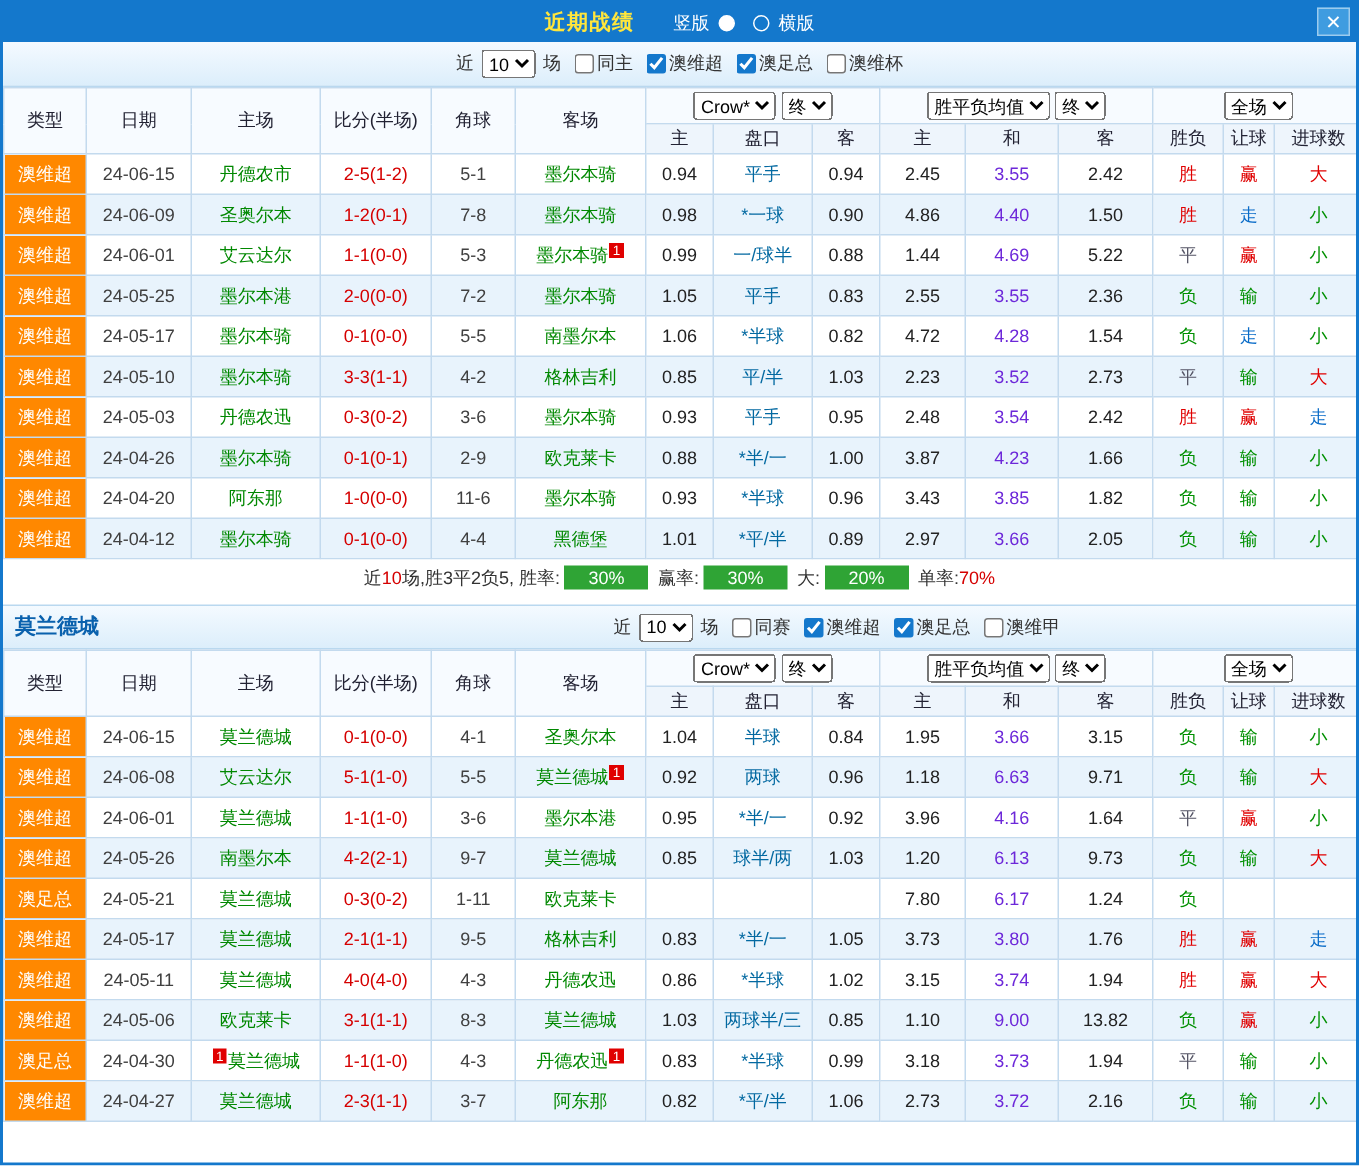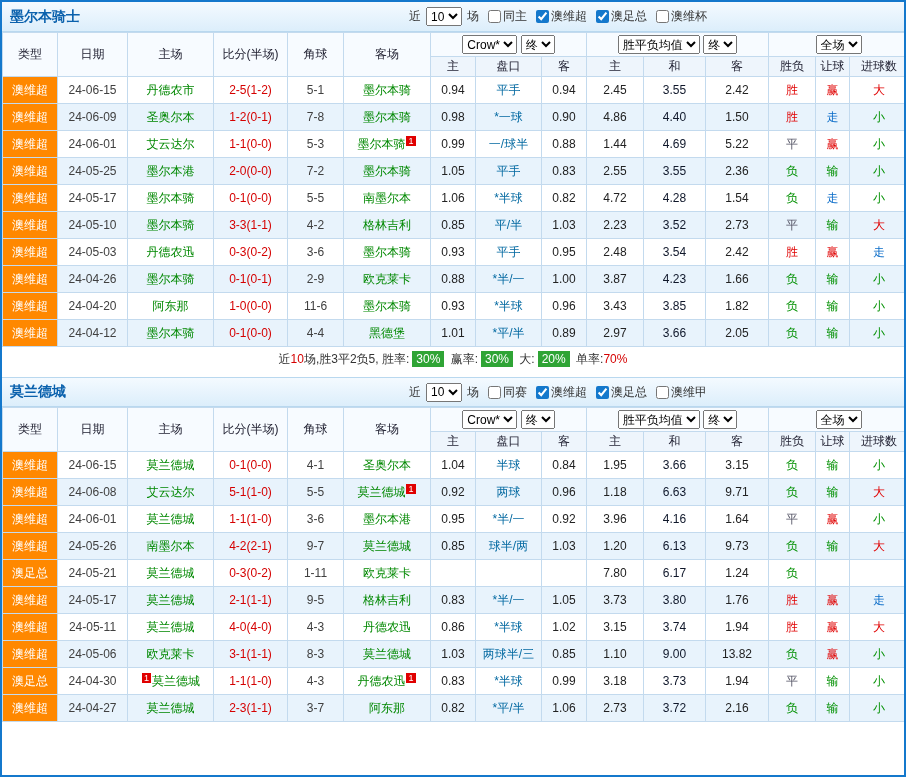--- a/index.html
+++ b/index.html
@@ -31,42 +31,49 @@
   .controls-row select{font-size:12px;height:19px;max-width:95%}
   .sub-row th{background:#eef5fc;height:20px}
   tbody td{height:27px;color:#333}
   tbody tr.alt td{background:#e8f3fc}
   .type-cell,tbody tr.alt .type-cell{background:#ff8800;color:#fff}
   .date-cell,.corner-cell{color:#404040}
   .team-cell{color:#008800;cursor:pointer}
   .score-cell{color:#d50000}
   .handicap-cell{color:#0369a1}
   .odds-cell{color:#222}
-  .draw-cell{color:#0f172a}
+  .draw-cell{color:#6d28d9}
   .t-red{color:#e00000}
   .t-green{color:#009000}
   .t-blue{color:#0a6cc8}
   .t-draw{color:#556}
   .redcard{background:#e00000;color:#fff;font-size:9px;line-height:10px;padding:0 2px;margin:0 1px;vertical-align:4px}
 
   
   .summary{height:25px;line-height:25px;text-align:center;font-size:12px;background:#fff;flex:0 0 25px}
   .sum-plain{color:#333}
   .sum-red{color:#d50000}
-  .sum-badge{background:#2fa435;color:#fff;padding:1px 4px;margin:0 3px}
+  .sum-badge{background:#2fa435;color:#fff;padding:1px 16px;margin:0 3px}
 </style>
 </head>
 <body>
 
 <div class="frame">
 
+  <div class="titlebar">
+    <span class="title">近期战绩</span>
+    <span class="rlabel">竖版</span>
+    <span class="radio sel"></span>
+    <span class="radio"></span>
+    <span class="rlabel">横版</span>
+    <button class="close-btn">✕</button>
+  </div>
 
   <section class="panel">
     <div class="section-header">
-      <span class="team-name">墨尔本骑士</span>
       <div class="filters">
         <span>近</span>
         <select><option>10</option></select>
         <span>场</span>
         <label class="cb">
           <input type="checkbox" style="">
           <span>同主</span>
         </label>
         <label class="cb">
           <input type="checkbox" checked="" style="">

